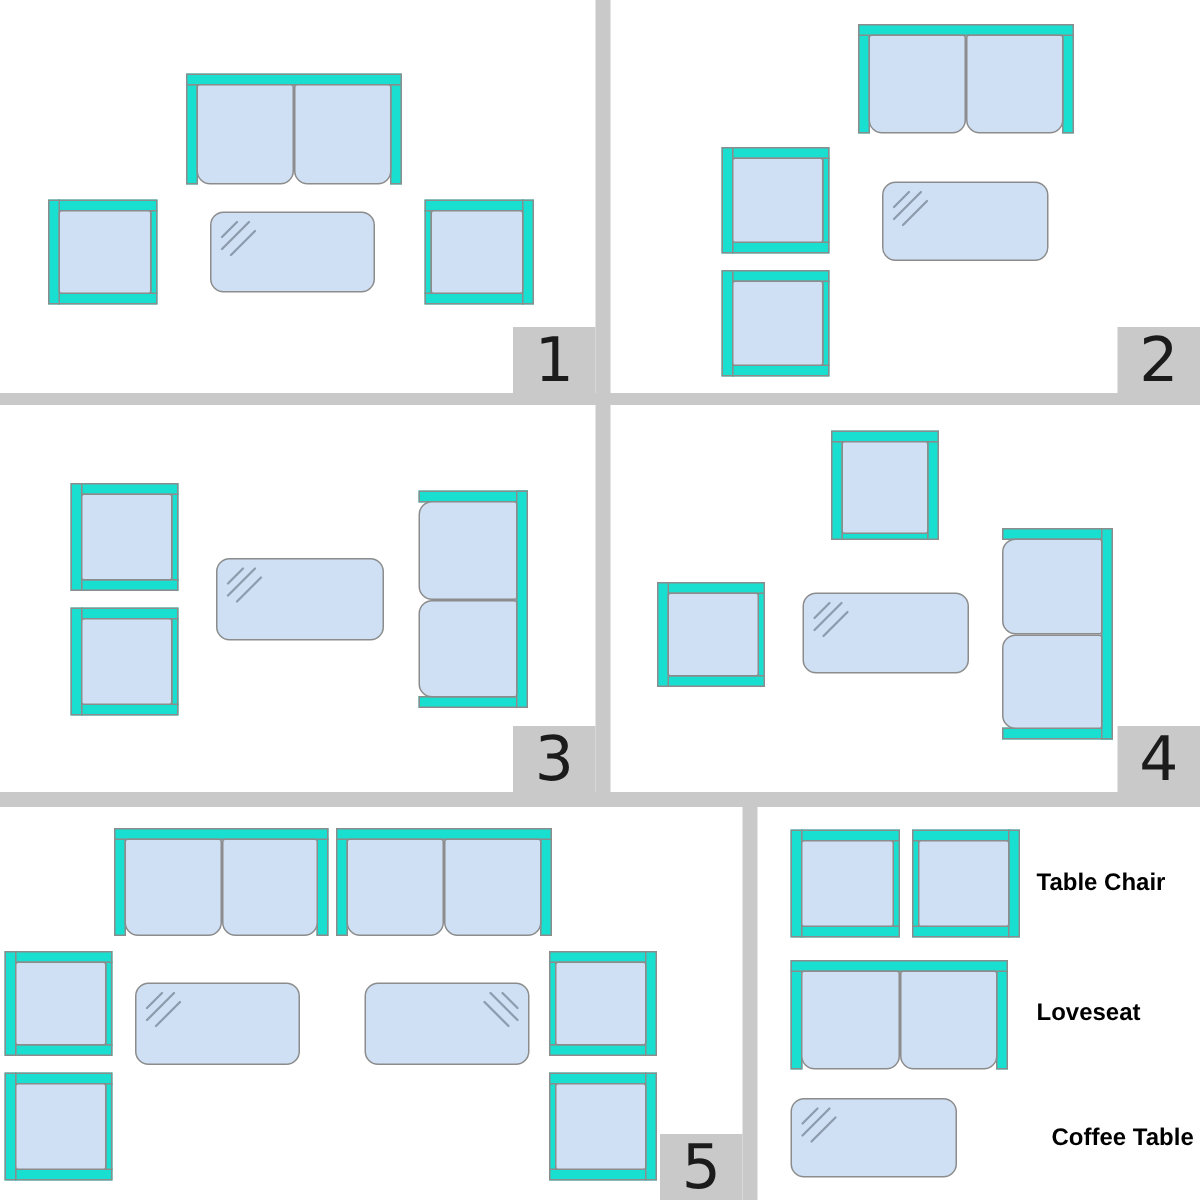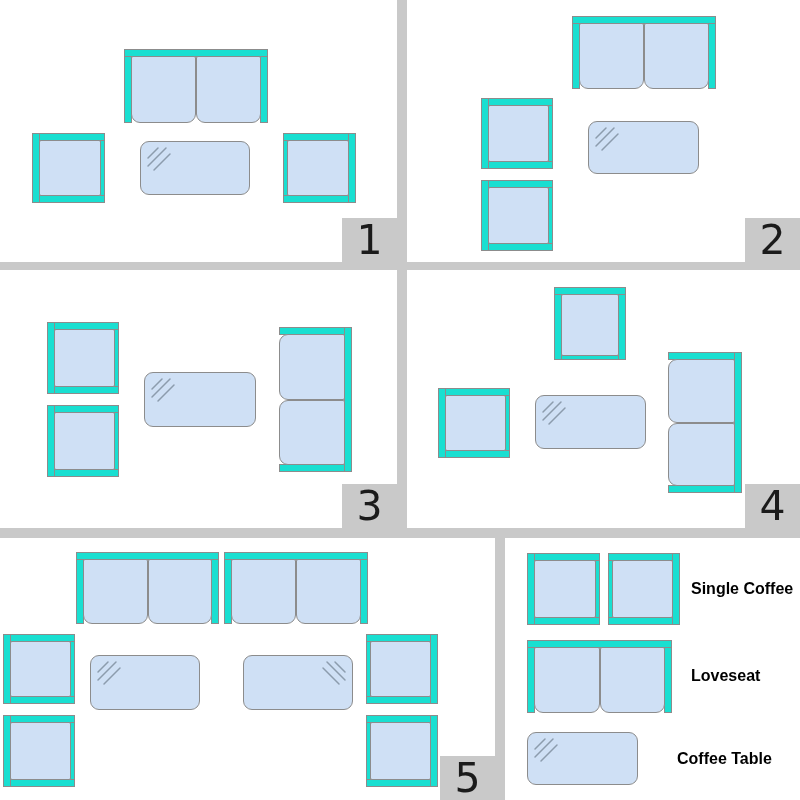--- a/index.html
+++ b/index.html
@@ -239,23 +239,23 @@
         </svg>
       </div>
       <div class="tbl" style="left: 243px; top: 117px; width: 110px; height: 55px;">
         <svg width="30" height="26" viewBox="0 0 30 26" style="top: 4px; right: 5px; transform: scaleX(-1);">
           <path d="M2 12 L12 2 M2 20 L20 2 M8 24 L24 8" fill="none" stroke="#8C9CAD" stroke-width="1.5" stroke-linecap="round"></path>
         </svg>
       </div>
     </section>
 
   <section class="panel" id="legend-panel" style="left: 505px; top: 538px; width: 295px; height: 262px;">
-    <span class="legend-label" style="left: 186px; top: 51px;">Single Coffee</span>
+    <span class="legend-label" style="left: 186px; top: 51px;">Table Chair</span>
     <span class="legend-label" style="left: 186px; top: 138px;">Loveseat</span>
-    <span class="legend-label" style="left: 172px; top: 221px;">Coffee Table</span>
+    <span class="legend-label" style="left: 196px; top: 221px;">Coffee Table</span>
   <div class="piece" style="left: 22px; top: 15px; width: 73px; height: 72px;">
         <div class="fr" style="left: 7px; right: 0px; top: 0px; height: 8px;"></div>
         <div class="fr" style="left: 7px; right: 0px; bottom: 0px; height: 8px;"></div>
         <div class="fr" style="right: 0px; top: 7px; bottom: 7px; width: 5px;"></div>
         <div class="fr" style="left: 0px; top: 0px; bottom: 0px; width: 8px;"></div>
         <div class="cu" style="inset: 7px 4px 7px 7px;"></div>
       </div>
       <div class="piece" style="left: 103px; top: 15px; width: 72px; height: 72px;">
         <div class="fr" style="right: 7px; left: 0px; top: 0px; height: 8px;"></div>
         <div class="fr" style="right: 7px; left: 0px; bottom: 0px; height: 8px;"></div>

